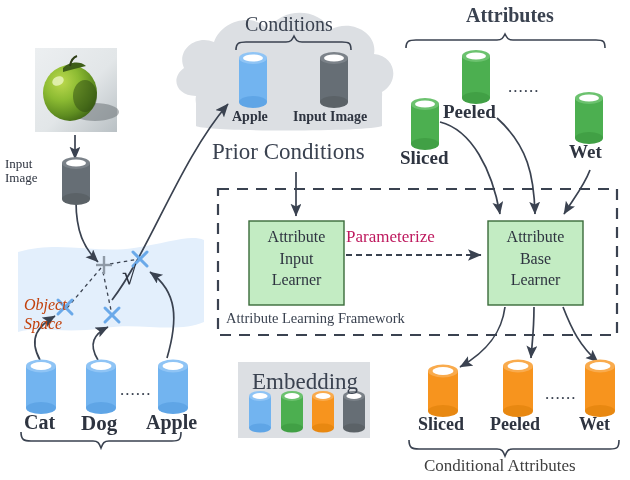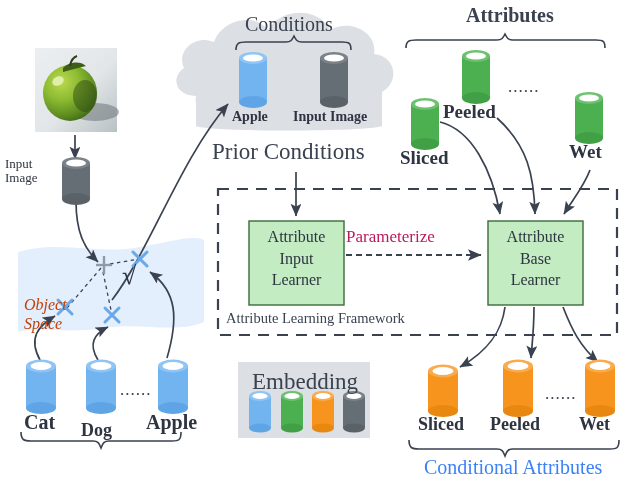--- a/index.html
+++ b/index.html
@@ -275,26 +275,26 @@
   <div class="lbl" style="left:346px;top:228px;font-size:17px;color:#be185d;">Parameterize</div>
   <div class="lbl" style="left:226px;top:311px;font-size:14.5px;color:#3a4250;">Attribute Learning Framework</div>
 
   <div class="lbl" style="left:24px;top:259px;font-size:16px;font-style:italic;line-height:1.2;color:#c2410c;margin-top:36px;">
     <div>Object</div>
     <div>Space</div>
   </div>
   <div class="lbl" style="left:122px;top:262px;font-size:26px;color:#2e3440;">√</div>
 
   <div class="lbl" style="left:24px;top:412px;font-size:20px;font-weight:bold;">Cat</div>
-  <div class="lbl" style="left:81px;top:421px;font-size:18px;font-weight:bold;">Dog</div>
+  <div class="lbl" style="left:81px;top:412px;font-size:21px;font-weight:bold;">Dog</div>
   <div class="lbl" style="left:146px;top:412px;font-size:20px;font-weight:bold;">Apple</div>
   <div class="lbl" style="left:120px;top:381px;font-size:17px;letter-spacing:1px;color:#3a4250;">......</div>
   <div class="lbl" style="left:72px;top:452px;font-size:20px;color:#3a4250;margin-top:46px;">Objects</div>
 
   <div class="lbl" style="left:252px;top:370px;font-size:23px;color:#3a4250;">Embedding</div>
 
   <div class="lbl" style="left:418px;top:415px;font-size:18px;font-weight:bold;">Sliced</div>
   <div class="lbl" style="left:490px;top:415px;font-size:18px;font-weight:bold;">Peeled</div>
   <div class="lbl" style="left:579px;top:415px;font-size:18px;font-weight:bold;">Wet</div>
   <div class="lbl" style="left:545px;top:385px;font-size:17px;letter-spacing:1px;color:#3a4250;">......</div>
-  <div class="lbl" style="left:424px;top:457px;font-size:20px;color:#3b82f6;">Conditional Attributes</div>
+  <div class="lbl" style="left:424px;top:457px;font-size:17px;color:#404040;">Conditional Attributes</div>
 
 </div>
 
 </body></html>

